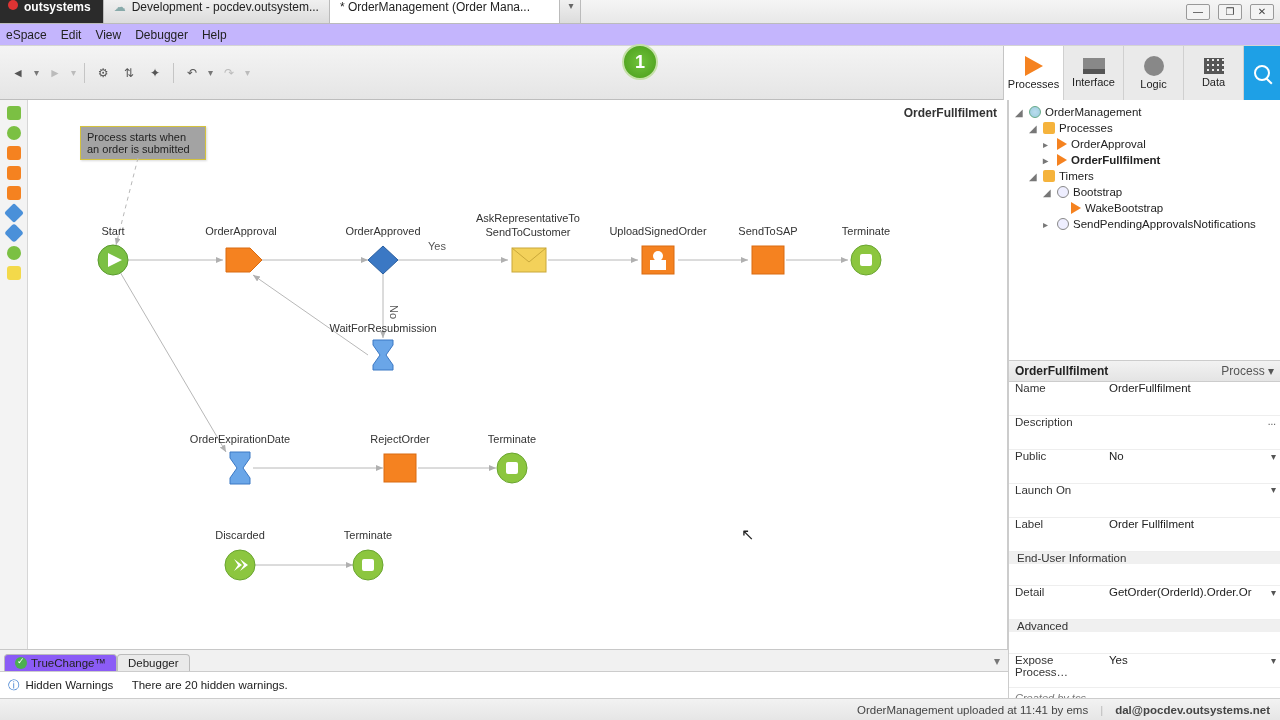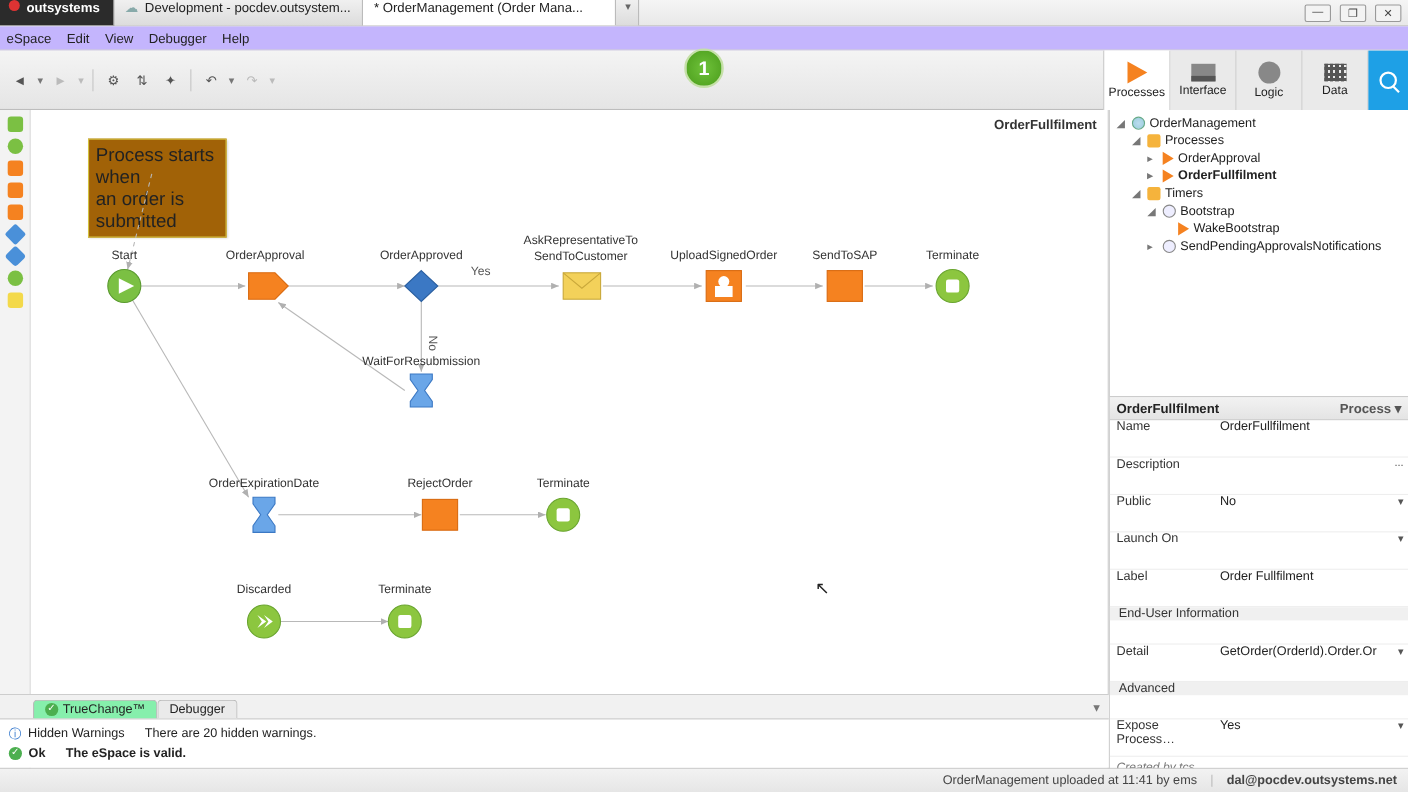--- a/index.html
+++ b/index.html
@@ -39,21 +39,21 @@
 .mag { width:16px; height:16px; border:2px solid #fff; border-radius:50%; position:relative;}
 .mag::after { content:""; position:absolute; width:2px; height:8px; background:#fff; right:-2px; bottom:-6px; transform:rotate(-45deg);}
 
 
 .main { display: flex; height: calc(720px - 24px - 22px - 32px - 22px); }
 .left-rail { width: 28px; background: #f3f3f3; border-right: 1px solid #d6d6d6; display: flex; flex-direction: column; align-items: center; padding-top: 6px; gap: 6px; }
 .left-rail .ic { width: 14px; height: 14px; border-radius: 3px; }
 
 .canvas-wrap { flex: 1; position: relative; background: #fff; overflow: hidden; border-right: 1px solid #ccc; }
 .canvas-header { position: absolute; right: 10px; top: 6px; font-weight: bold; color: #333; }
-.note { position: absolute; left: 52px; top: 26px; background: #a16207; border: 1px solid #d4c23e; padding: 4px 6px; font-size: 17px; box-shadow: 1px 1px 2px rgba(0,0,0,.15); width: 126px; }
+.note { position: absolute; left: 52px; top: 26px; background: #a3a3a3; border: 1px solid #d4c23e; padding: 4px 6px; font-size: 11px; box-shadow: 1px 1px 2px rgba(0,0,0,.15); width: 126px; }
 
 
 .canvas-svg { position:absolute; inset:0; width:100%; height:100%; }
 .node-label { font-size: 11px; fill: #333; text-anchor: middle; }
 .edge { stroke: #b8b8b8; stroke-width: 1; fill: none; marker-end: url(#arrow); }
 .edge.dashed { stroke-dasharray: 4 4; }
 .edge-label { font-size: 11px; fill: #555; }
 
 
 .right-panel { width: 272px; display: flex; flex-direction: column; border-left: 1px solid #ccc; }
@@ -62,34 +62,34 @@
 .tree-row.bold { font-weight: bold; }
 .indent1 { padding-left: 14px; } .indent2 { padding-left: 28px; } .indent3 { padding-left: 42px; }
 .tree-ic { width: 12px; height: 12px; display:inline-block; }
 .folder { background: #f5b33c; border-radius:2px; }
 .proc-ic { width:0; height:0; border-top:6px solid transparent; border-bottom:6px solid transparent; border-left:10px solid #f58220; }
 .globe { border:1px solid #6a8; border-radius:50%; background: radial-gradient(#bde,#9cd);}
 .clock { border:1px solid #888; border-radius:50%; background:#eef;}
 .caret { color:#777; font-size:10px; width:10px; display:inline-block; }
 
 .prop-header { background: linear-gradient(#f2f2f2,#e4e4e4); border-top:1px solid #ccc; border-bottom:1px solid #ccc; padding:3px 6px; display:flex; justify-content:space-between; font-weight:bold; }
-.prop-header .kind { font-weight:bold; color:#555;text-align:center; }
+.prop-header .kind { font-weight:normal; color:#555;text-align:center; }
 .props { font-size: 11.5px; }
 .prow { display:flex; border-bottom:1px solid #eee; height:34px; align-items:flex-start; }
 .prow .k { width:96px; padding-left:6px; color:#333; }
 .prow .v { flex:1; padding-left:4px; display:flex; justify-content:space-between; align-items:center; padding-right:4px; overflow:hidden; white-space:nowrap; }
 .prow .v .dd { color:#555; font-size:10px; }
 .prow.section .k { font-weight: normal; background:#f0f0f0; width:100%; padding-left:8px; color:#333; }
 .meta { padding:4px 6px; color:#777; font-style: italic; font-size:11px; }
 
 
 .bottom { border-top: 1px solid #c8c8c8; }
 .bot-tabs { height:22px; display:flex; align-items:flex-end; background:#f1f1f1; border-bottom:1px solid #ccc; padding-left:4px; gap:0; position:relative;}
 .bot-tab { padding:2px 10px; border:1px solid #bbb; border-bottom:none; background:#eaeaea; border-radius:4px 4px 0 0; font-size:11.5px; display:flex; align-items:center; gap:4px;}
-.bot-tab.active { background:#86efac;margin-left:26px; }
+.bot-tab.active { background:#8b5cf6; }
 .bot-msgs { padding:4px 8px; font-size:11.5px; }
 .bot-msgs .row { display:flex; align-items:center; gap:6px; height:18px; }
 .ok-ic { width:12px; height:12px; border-radius:50%; background:#4caf50; position:relative;}
 .ok-ic::after{content:"✓"; color:#fff; font-size:9px; position:absolute; left:2px; top:-1px;}
 
 
 .status-bar { height:22px; background:linear-gradient(#f2f2f2,#e6e6e6); border-top:1px solid #ccc; display:flex; align-items:center; justify-content:flex-end; padding:0 10px; gap:12px; font-size:11.5px; color:#444;}
 
 .cursor { position:absolute; left:713px; top:425px; font-size:16px; color:#222; pointer-events:none; z-index:999;}
 </style>
@@ -387,21 +387,20 @@
         <span class="ok-ic"></span>
         <span>TrueChange™</span>
       </div>
     <div class="bot-tab">
         <span>Debugger</span>
       </div>
     <span style="position:absolute;right:8px;top:4px;color:#777">▾</span>
   </div>
   <div class="bot-msgs">
     <div class="row"><span style="color:#37c;">ⓘ</span><span>Hidden Warnings</span>&nbsp;&nbsp;<span>There are 20 hidden warnings.</span></div>
-    <div class="row"><span class="ok-ic"></span><b>Ok</b>&nbsp;&nbsp;<b>The eSpace is valid.</b></div>
   </div>
 </div>
 
 <div class="status-bar" style="position:absolute;bottom:0;left:0;right:0;">
   <span>OrderManagement uploaded at 11:41 by ems</span>
   <span style="color:#bbb">|</span>
   <span style="font-weight:bold;">dal@pocdev.outsystems.net</span>
 </div>
 
 </body></html>

